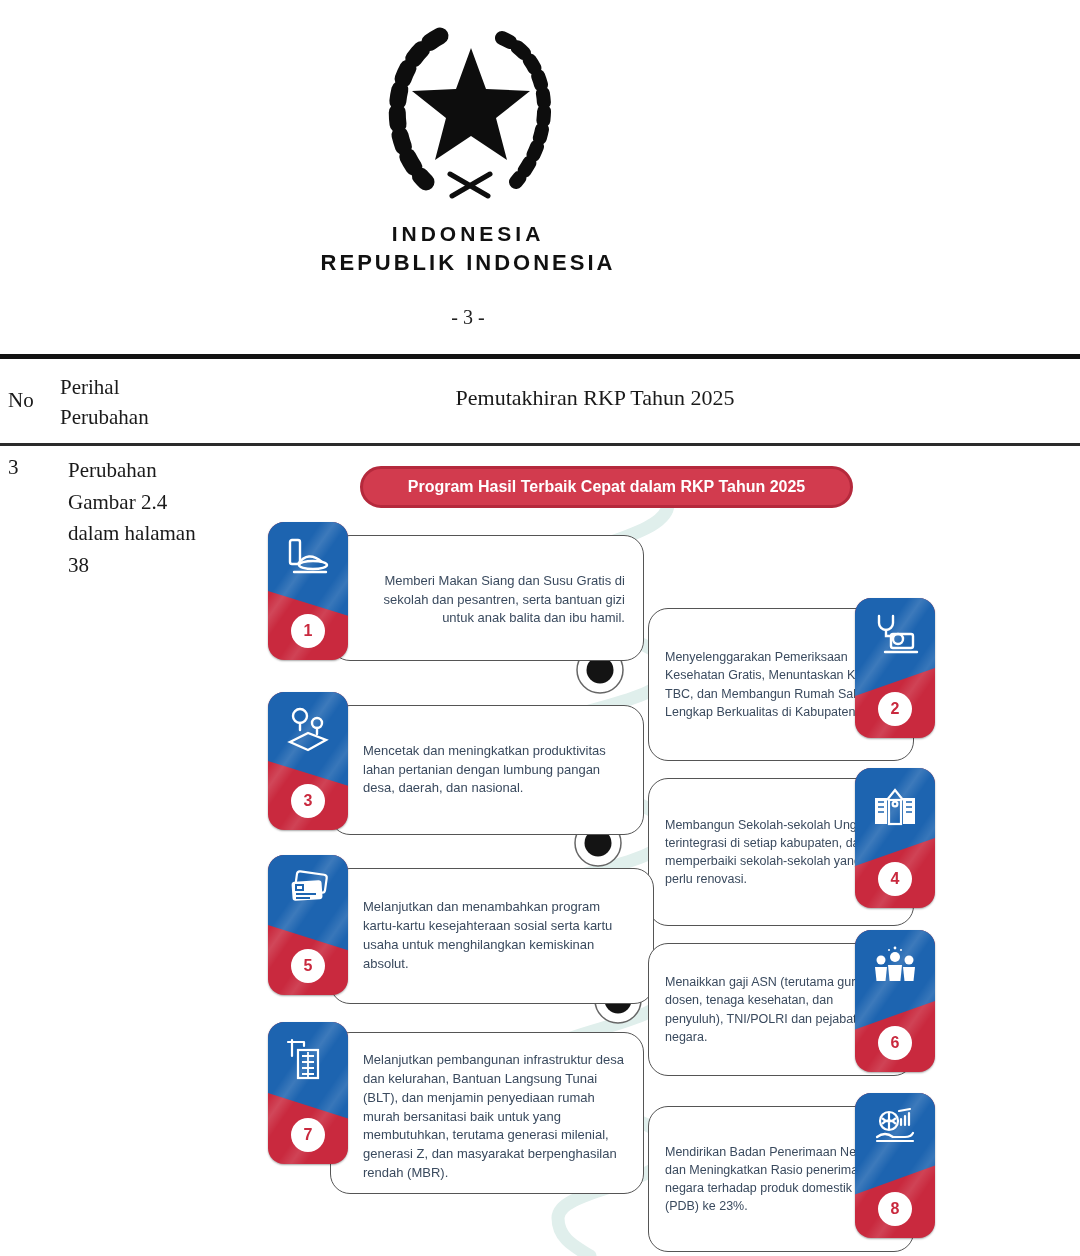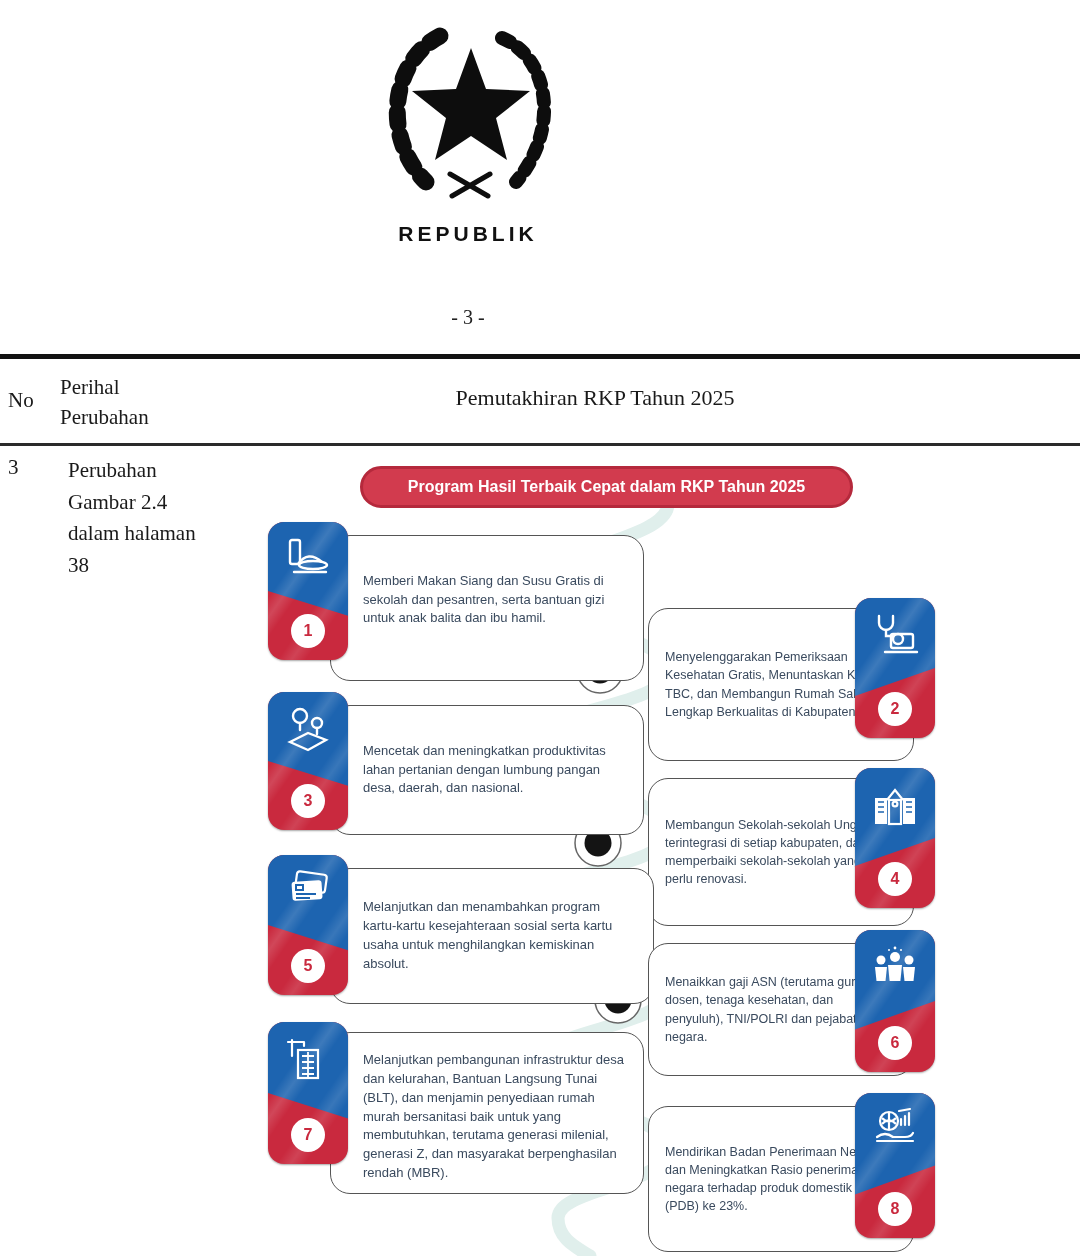--- a/index.html
+++ b/index.html
@@ -47,40 +47,41 @@
     font-family:"Liberation Sans",sans-serif;font-weight:bold;font-size:16px;color:#c9293e;
   }
   .bubble{
     position:absolute;background:#ffffff;border:1.6px solid #555;border-radius:20px;z-index:2;
     display:flex;align-items:center;
     font-family:"Liberation Sans",sans-serif;font-size:13px;line-height:1.46;color:#3a4a5e;
   }
   .bubble p{margin:0;}
   .card.right .bubble{font-size:12.5px;}
   
-  .c1 .tile{left:8px;top:64px;height:138px;}   .c1 .bubble{left:70px;top:77px;width:262px;height:112px;padding:8px 18px 24px 32px;}
+  .c1 .tile{left:8px;top:64px;height:138px;}   .c1 .bubble{left:70px;top:77px;width:262px;height:112px;padding:8px 18px 4px 32px;text-align:right;}
   .c2 .tile{left:595px;top:140px;height:140px;}.c2 .bubble{left:388px;top:150px;width:222px;height:135px;padding:8px 26px 8px 16px;}
   .c3 .tile{left:8px;top:234px;height:138px;}  .c3 .bubble{left:70px;top:247px;width:262px;height:112px;padding:8px 18px 8px 32px;}
   .c4 .tile{left:595px;top:310px;height:140px;}.c4 .bubble{left:388px;top:320px;width:222px;height:130px;padding:8px 26px 8px 16px;}
   .c5 .tile{left:8px;top:397px;height:140px;}  .c5 .bubble{left:70px;top:410px;width:262px;height:118px;padding:8px 28px 8px 32px;}
   .c6 .tile{left:595px;top:472px;height:142px;}.c6 .bubble{left:388px;top:485px;width:222px;height:115px;padding:8px 26px 8px 16px;}
   .c7 .tile{left:8px;top:564px;height:142px;}  .c7 .bubble{left:70px;top:574px;width:262px;height:152px;padding:8px 18px 0 32px;}
   .c8 .tile{left:595px;top:635px;height:145px;}.c8 .bubble{left:388px;top:648px;width:222px;height:128px;padding:8px 26px 8px 16px;}
 </style>
 </head>
 <body>
 
 <div class="letterhead">
   <svg class="emblem" width="200" height="206" viewBox="0 0 200 206">
     <path d="M103 38 L118 79 L162 81 L128 108 L139 150 L103 126 L67 150 L78 108 L44 81 L88 79 Z" fill="#0d0d0d"></path>
     <path d="M134 28 C 182 48 192 120 148 172" fill="none" stroke="#0d0d0d" stroke-width="14" stroke-linecap="round" stroke-dasharray="9 9"></path>
     <path d="M72 26 C 22 52 14 128 58 172" fill="none" stroke="#0d0d0d" stroke-width="17" stroke-linecap="round" stroke-dasharray="12 11"></path>
     <path d="M84 186 L122 164 M120 186 L82 164" stroke="#0d0d0d" stroke-width="5" stroke-linecap="round"></path>
   </svg>
-  <div class="lh-line1">REPUBLIK</div>
+  <div class="lh-line1">INDONESIA</div>
+  <div class="lh-line2">REPUBLIK INDONESIA</div>
 </div>
 <div class="page-num">- 3 -</div>
 
 <div class="rule-top"></div>
 <div class="col-no">No</div>
 <div class="col-perihal">
   <span>Perihal</span><br>
   <span>Perubahan</span>
 </div>
 <div class="col-update">Pemutakhiran RKP Tahun 2025</div>

